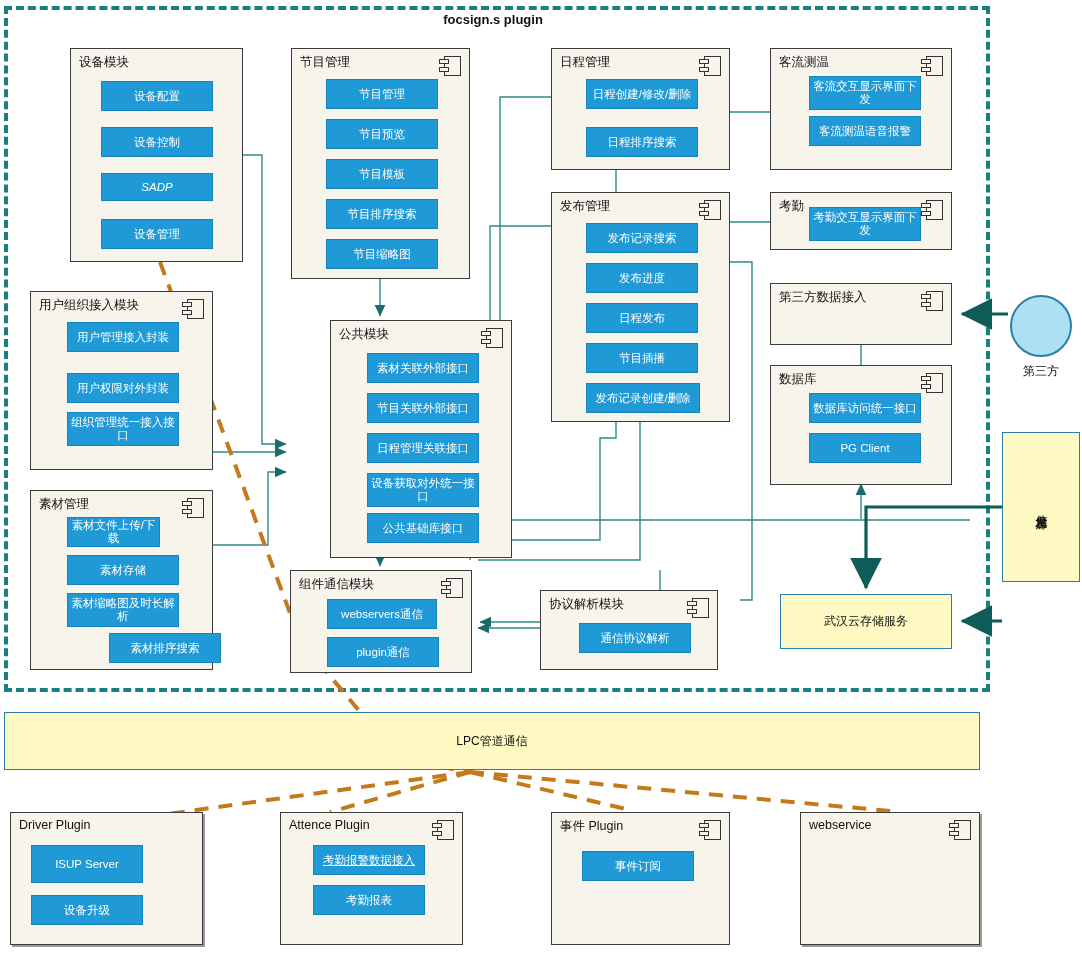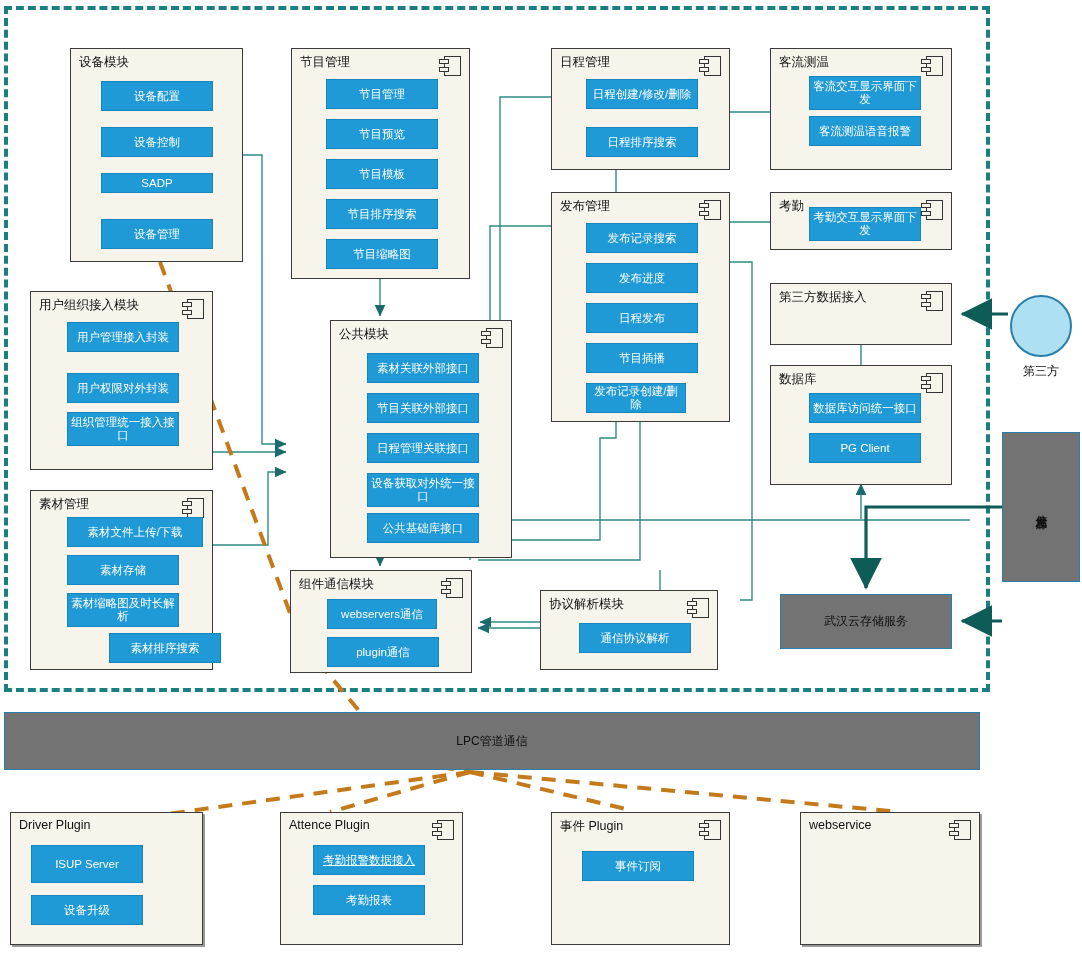--- a/index.html
+++ b/index.html
@@ -90,21 +90,21 @@
     align-items: center;
     justify-content: center;
     text-align: center;
     line-height: 1.12;
     padding: 0 3px;
     z-index: 3;
   }
   
   .lightnode {
     position: absolute;
-    background: #737373;
+    background: #fef9c3;
     border: 1.2px solid #2a7ea8;
     display: flex;
     align-items: center;
     justify-content: center;
     text-align: center;
     font-size: 12px;
     color: #111;
     z-index: 2;
   }
   .lightnode.vertical {
@@ -129,20 +129,21 @@
     z-index: 3;
     white-space: nowrap;
   }
 </style>
 </head>
 <body>
 
 <div id="stage">
 
   <div class="plugin-boundary"></div>
+  <div class="boundary-title">focsign.s plugin</div>
 
   <svg class="wires" viewBox="0 0 1082 955">
     <defs>
       <marker id="ah" markerWidth="9" markerHeight="9" refX="8" refY="4.5" orient="auto">
         <path d="M0,0.6 L8.4,4.5 L0,8.4 z" fill="#1a6b6b"></path>
       </marker>
       <marker id="ahf" markerWidth="11" markerHeight="11" refX="9.5" refY="5.5" orient="auto">
         <path d="M0,0.5 L10,5.5 L0,10.5 z" fill="#0e5c57"></path>
       </marker>
     </defs>
@@ -200,21 +201,21 @@
       <path d="M470,772 L630,810"></path>
       <path d="M470,772 L900,812"></path>
     </g>
   </svg>
 
   <div id="components-host">
       <div class="comp" style="left: 70px; top: 48px; width: 173px; height: 214px;">
         <div class="title">设备模块</div>
         <div class="blk" style="left: 30px; top: 32px; width: 112px; height: 30px;">设备配置</div>
         <div class="blk" style="left: 30px; top: 78px; width: 112px; height: 30px;">设备控制</div>
-        <div class="blk" style="left: 30px; top: 124px; width: 112px; height: 20px;">SADP</div>
+        <div class="blk" style="left: 30px; top: 124px; width: 112px; height: 28px; font-style: italic;">SADP</div>
         <div class="blk" style="left: 30px; top: 170px; width: 112px; height: 30px;">设备管理</div>
       </div>
       <div class="comp" style="left: 291px; top: 48px; width: 179px; height: 231px;">
         <div class="title">节目管理</div>
         <span class="uml-icon">
           <span class="body"></span>
           <span class="tab t1"></span>
           <span class="tab t2"></span>
         </span>
         <div class="blk" style="left: 34px; top: 30px; width: 112px; height: 30px;">节目管理</div>
@@ -247,21 +248,21 @@
         <div class="title">发布管理</div>
         <span class="uml-icon">
           <span class="body"></span>
           <span class="tab t1"></span>
           <span class="tab t2"></span>
         </span>
         <div class="blk" style="left: 34px; top: 30px; width: 112px; height: 30px;">发布记录搜索</div>
         <div class="blk" style="left: 34px; top: 70px; width: 112px; height: 30px;">发布进度</div>
         <div class="blk" style="left: 34px; top: 110px; width: 112px; height: 30px;">日程发布</div>
         <div class="blk" style="left: 34px; top: 150px; width: 112px; height: 30px;">节目插播</div>
-        <div class="blk" style="left: 34px; top: 190px; width: 100px; height: 30px;">发布记录创建/删除</div>
+        <div class="blk" style="left: 34px; top: 190px; width: 114px; height: 30px;">发布记录创建/删除</div>
       </div>
       <div class="comp" style="left: 770px; top: 192px; width: 182px; height: 58px;">
         <div class="title">考勤</div>
         <span class="uml-icon">
           <span class="body"></span>
           <span class="tab t1"></span>
           <span class="tab t2"></span>
         </span>
         <div class="blk" style="left: 38px; top: 14px; width: 112px; height: 34px;">考勤交互显示界面下发</div>
       </div>
@@ -307,21 +308,21 @@
         <div class="blk" style="left: 38px; top: 27px; width: 112px; height: 30px;">数据库访问统一接口</div>
         <div class="blk" style="left: 38px; top: 67px; width: 112px; height: 30px;">PG Client</div>
       </div>
       <div class="comp" style="left: 30px; top: 490px; width: 183px; height: 180px;">
         <div class="title">素材管理</div>
         <span class="uml-icon">
           <span class="body"></span>
           <span class="tab t1"></span>
           <span class="tab t2"></span>
         </span>
-        <div class="blk" style="left: 36px; top: 26px; width: 136px; height: 30px;">素材文件上传/下载</div>
+        <div class="blk" style="left: 36px; top: 26px; width: 93px; height: 30px;">素材文件上传/下载</div>
         <div class="blk" style="left: 36px; top: 64px; width: 112px; height: 30px;">素材存储</div>
         <div class="blk" style="left: 36px; top: 102px; width: 112px; height: 34px;">素材缩略图及时长解析</div>
         <div class="blk" style="left: 36px; top: 142px; width: 112px; height: 30px; margin-left: 42px;">素材排序搜索</div>
       </div>
       <div class="comp" style="left: 290px; top: 570px; width: 182px; height: 103px;">
         <div class="title">组件通信模块</div>
         <span class="uml-icon">
           <span class="body"></span>
           <span class="tab t1"></span>
           <span class="tab t2"></span>

